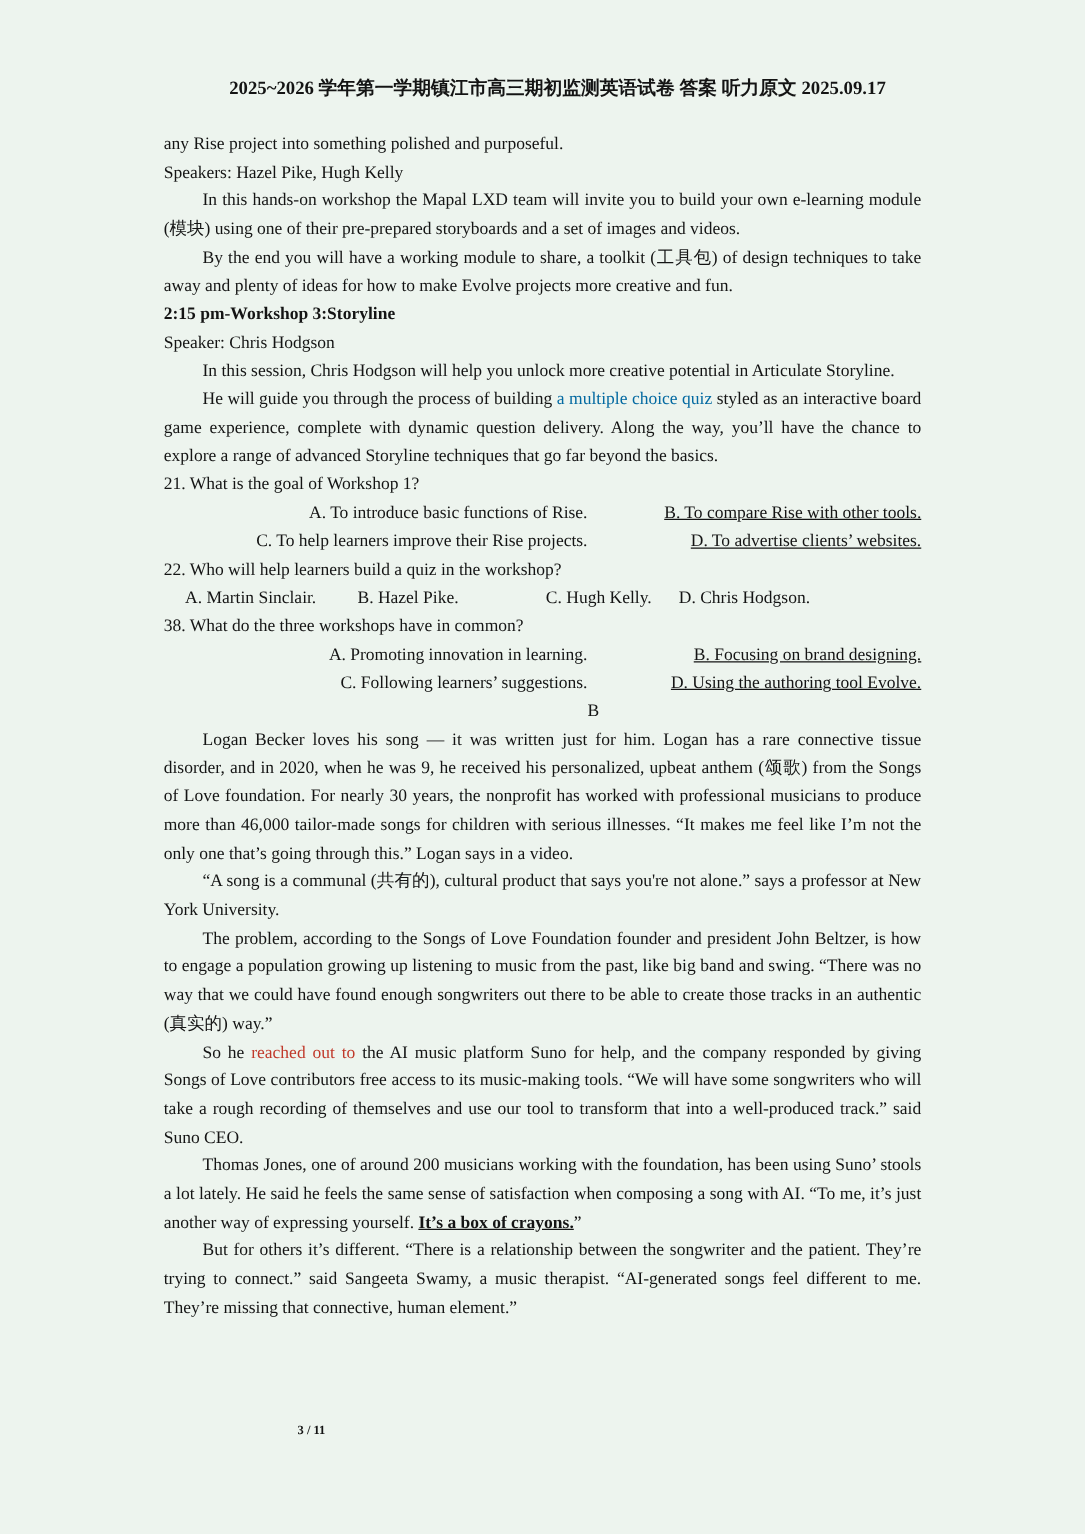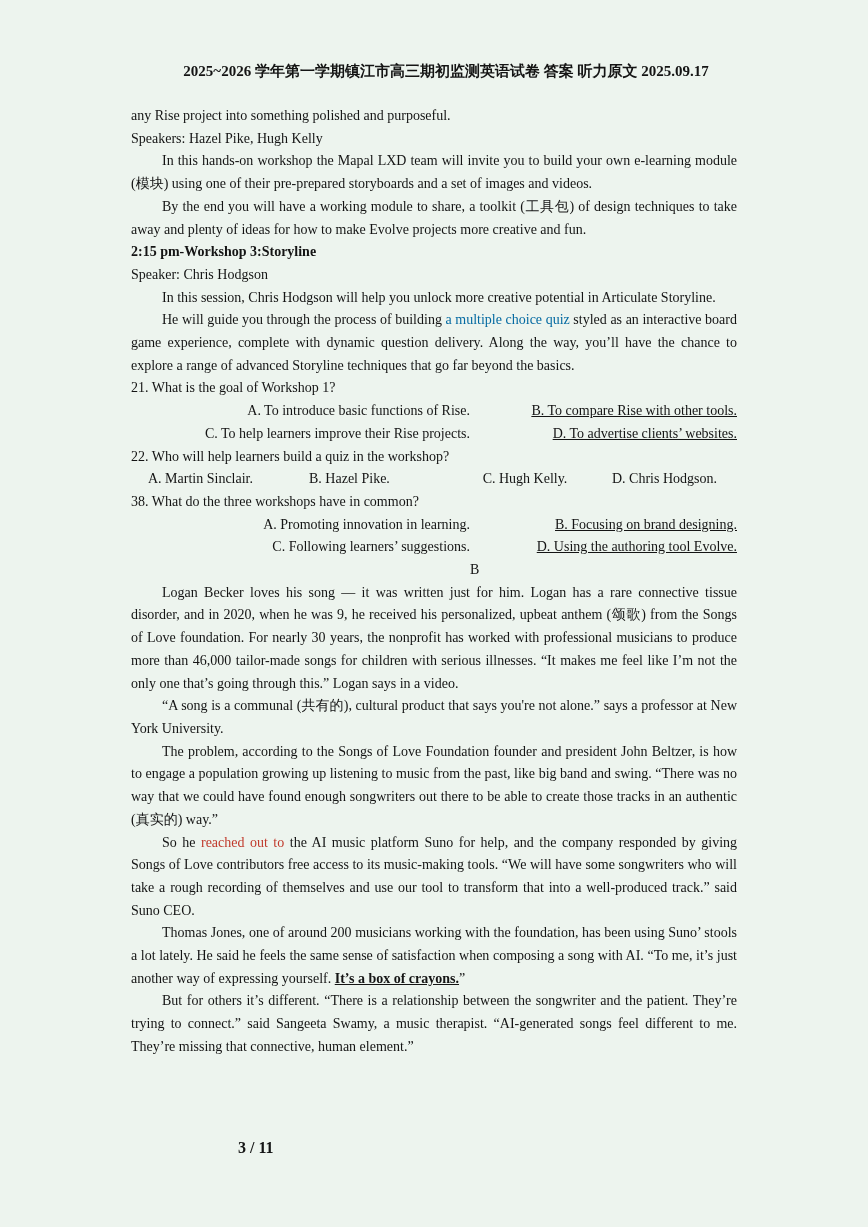--- a/index.html
+++ b/index.html
@@ -36,32 +36,32 @@
   .content p { margin: 0; }
   .ind { text-indent: 31px; }
   .bold { font-weight: bold; }
   .link-text { color: #0369a1; }
   .red-text { color: #c0392b; }
   .bold-underline { font-weight: bold; text-decoration: underline; }
   .stem { text-align: left; }
   .opt2 { display: flex; padding-left: 17px; text-align: right; }
   .opt2 .col-left { width: 322px; flex: 0 0 322px; }
   .opt2 .col-right { flex: 1; text-decoration: underline; }
-  .opt4 { display: flex; padding-left: 17px; text-align: left; gap: 23px; }
+  .opt4 { display: flex; padding-left: 17px; text-align: left; }
   .opt4 .c1 { width: 138px; flex: 0 0 138px; }
   .opt4 .c2 { width: 129px; flex: 0 0 129px; }
   .opt4 .c3 { width: 128px; flex: 0 0 128px; text-align: center; }
   .opt4 .c4 { flex: 1; }
   .section-label { padding-left: 339px; text-align: left; }
   .doc-footer {
     position: absolute;
     top: 1139px;
     left: 238px;
     font-weight: bold;
-    font-size: 16px;
+    font-size: 10px;
   }
 </style>
 </head>
 <body>
 
 <div class="page">
 
   <div class="doc-header">2025~2026 学年第一学期镇江市高三期初监测英语试卷 答案 听力原文 2025.09.17</div>
 
   <div class="content">

